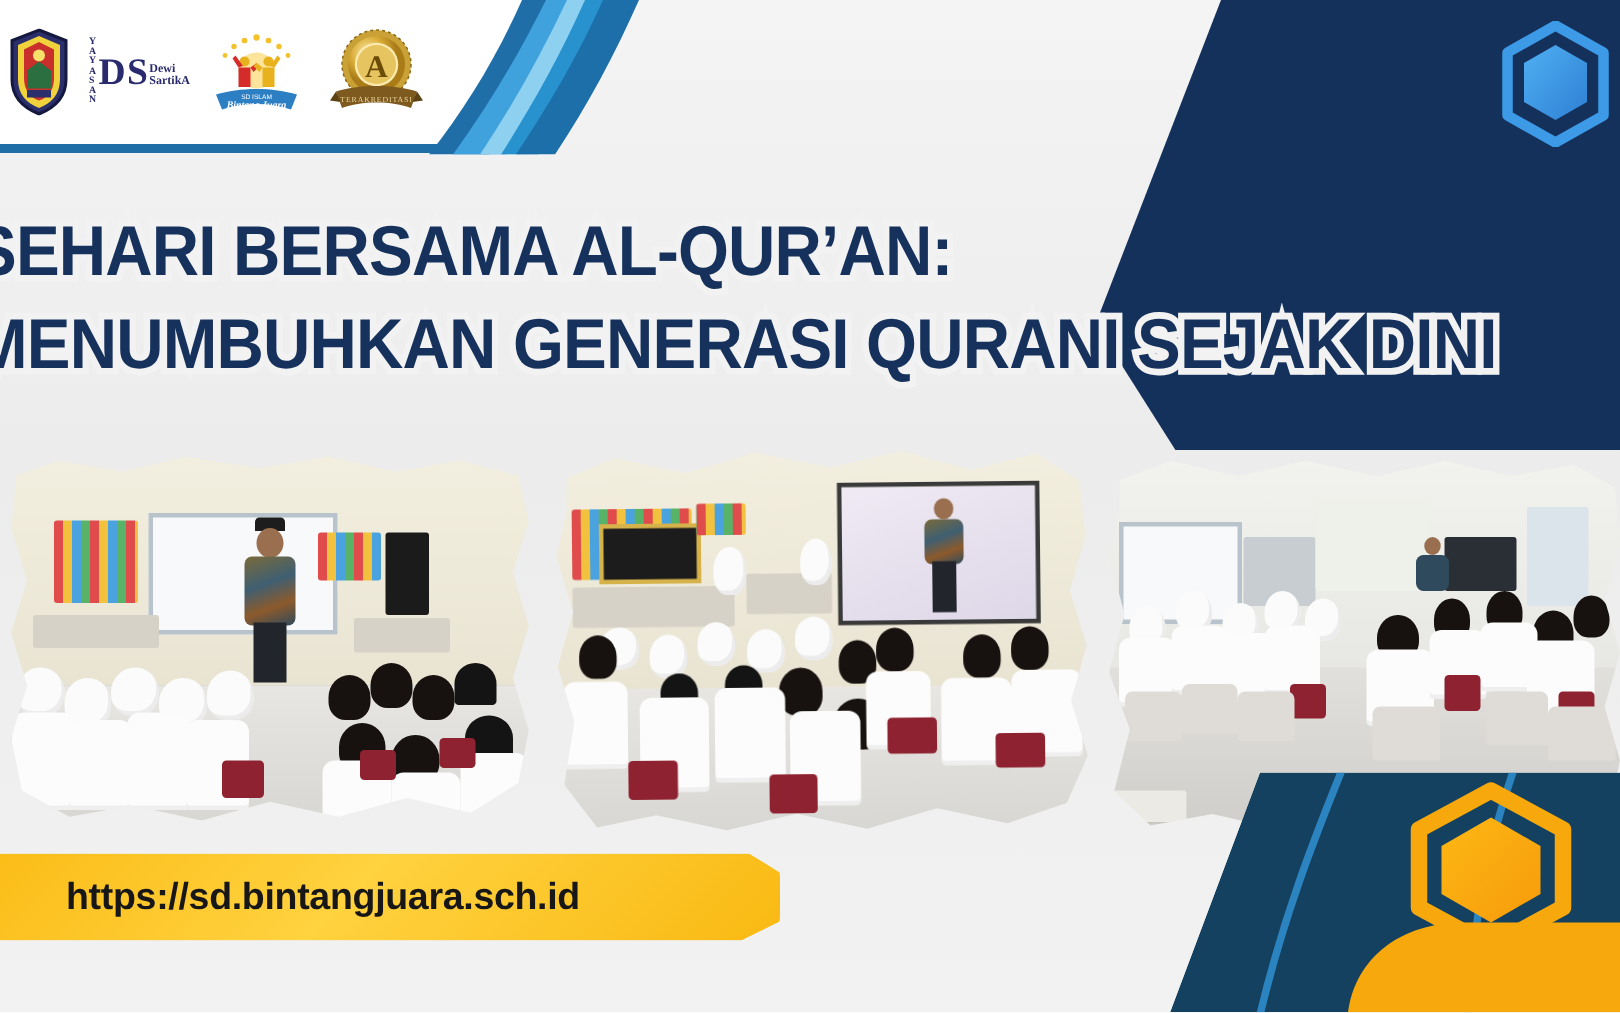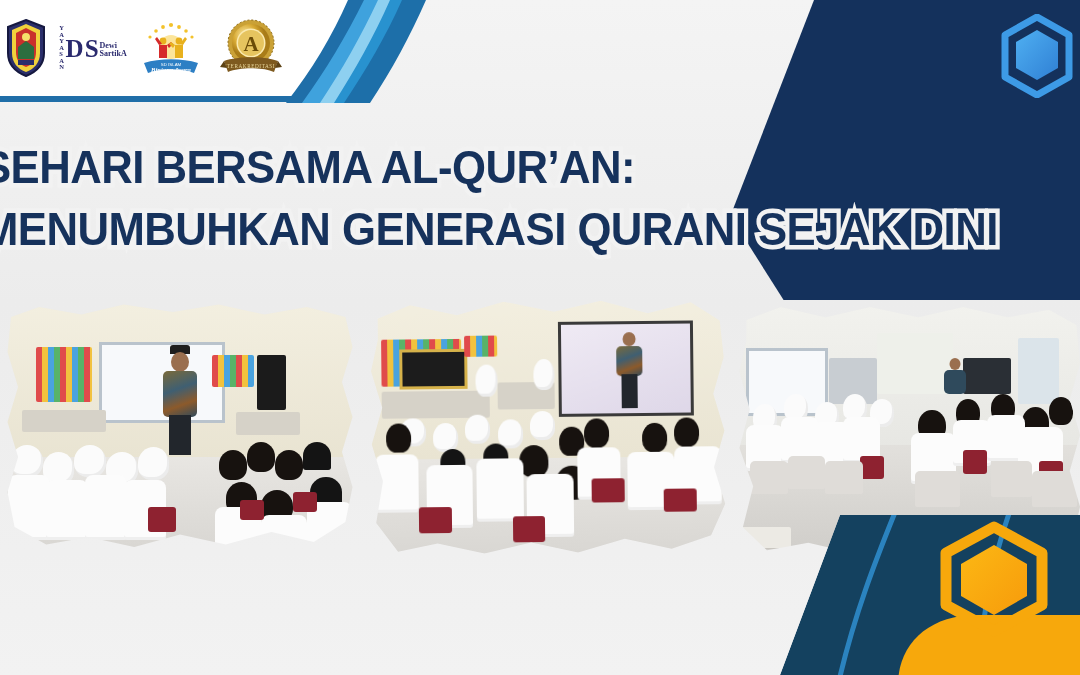--- a/index.html
+++ b/index.html
@@ -473,14 +473,17 @@
     <g clip-path="url(#wedgeClip)">
       <path d="M60 0 L300 0 L300 160 L0 160 Z" fill="#14415f"></path>
       <path d="M118 -10 C96 44 74 100 58 170" fill="none" stroke="#2f8fd0" stroke-width="5" opacity="0.85"></path>
       <path d="M232 -10 C214 40 202 92 198 170" fill="none" stroke="#2f8fd0" stroke-width="5" opacity="0.85"></path>
       <path d="M118 170 C118 128 150 100 196 100 L300 100 L300 170 Z" fill="#f7a80c"></path>
       <polygon points="214,12 262,38 262,90 214,116 166,90 166,38" fill="none" stroke="#f7a80c" stroke-width="11" stroke-linejoin="round"></polygon>
       <polygon points="214,30 247,49 247,81 214,100 181,81 181,49" fill="url(#hexOrange)"></polygon>
     </g>
   </svg>
 
+  <div class="url-banner">
+    <span class="url-text">https://sd.bintangjuara.sch.id</span>
+  </div>
 
 </div>
 
 </body></html>

